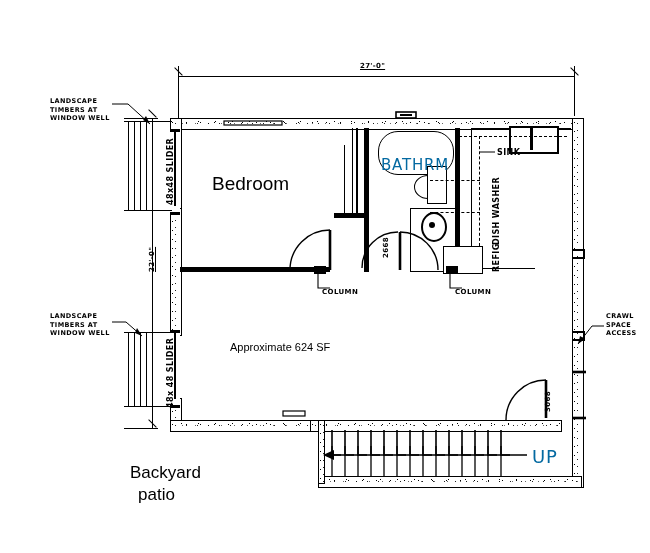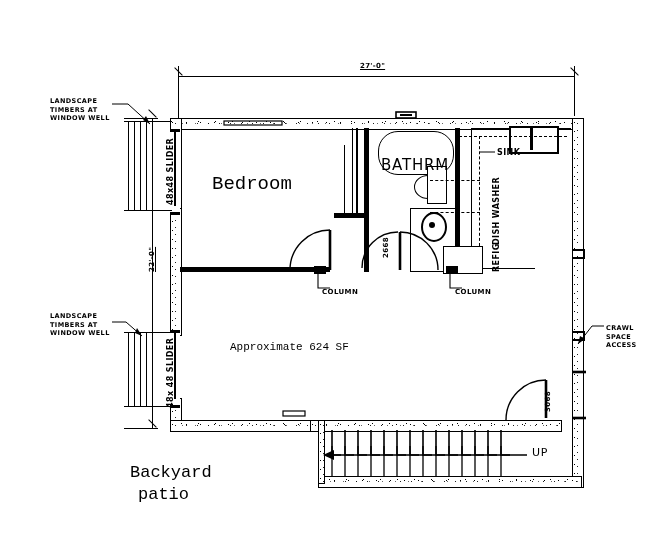--- a/index.html
+++ b/index.html
@@ -19,22 +19,22 @@
   .thin{position:absolute;background:#000;}
   .dim{position:absolute;background:#000;height:1px;}
   .dimv{position:absolute;background:#000;width:1px;}
   .lbl{position:absolute;white-space:pre;color:#000;}
   .tick{position:absolute;background:#000;}
 
   
   .anno{font-family:"DejaVu Sans",sans-serif;font-weight:bold;font-size:6.5px;
         letter-spacing:.4px;line-height:8.5px;color:#000;}
   .anno-big{font-family:"DejaVu Sans",sans-serif;font-weight:500;font-size:12px;
-        letter-spacing:.8px;color:#000000;}
-  .serif{font-family:Liberation Mono, monospace;color:#000;}
+        letter-spacing:.8px;color:#0369a1;}
+  .serif{font-family:Liberation Sans, sans-serif;color:#000;}
   .rot90{transform:rotate(-90deg);transform-origin:0 0;}
 
   .dimtext{font-family:"DejaVu Sans",sans-serif;font-weight:bold;font-size:7px;
            letter-spacing:.3px;color:#000;text-decoration:underline;}
 
   svg.ov{position:absolute;left:0;top:0;width:650px;height:553px;overflow:visible;pointer-events:none;}
 </style>
 </head>
 <body>
 
@@ -94,21 +94,21 @@
   <div class="lbl anno rot90" style="left:167px;top:205px;font-size:8px;">48x48 SLIDER</div>
   <div class="lbl anno rot90" style="left:167px;top:408px;font-size:8px;">48x 48 SLIDER</div>
 
   <div class="lbl anno" style="left:50px;top:97px;">LANDSCAPE
 TIMBERS AT
 WINDOW WELL</div>
   <div class="lbl anno" style="left:50px;top:312px;">LANDSCAPE
 TIMBERS AT
 WINDOW WELL</div>
 
-  <div class="lbl anno" style="left:606px;top:324px;">CRAWL
+  <div class="lbl anno" style="left:606px;top:312px;">CRAWL
 SPACE
 ACCESS</div>
 
   <div class="wall" style="left:180px;top:267px;width:150px;height:5px;"></div>
 
   <div class="wall" style="left:364px;top:128px;width:5px;height:90px;"></div>
   <div class="wall" style="left:364px;top:218px;width:5px;height:54px;"></div>
 
   <div class="wall" style="left:334px;top:213px;width:34px;height:5px;"></div>
 
@@ -155,21 +155,21 @@
   <div class="lbl serif" style="left:230px;top:341px;font-size:11px;">Approximate 624 SF</div>
   <div class="lbl serif" style="left:130px;top:463px;font-size:17px;">Backyard</div>
   <div class="lbl serif" style="left:138px;top:485px;font-size:17px;">patio</div>
 
   <div class="lbl anno" style="left:322px;top:288px;font-size:7px;">COLUMN</div>
   <div class="lbl anno" style="left:455px;top:288px;font-size:7px;">COLUMN</div>
 
   <div class="lbl anno rot90" style="left:382px;top:258px;font-size:7px;">2668</div>
   <div class="lbl anno rot90" style="left:544px;top:412px;font-size:7px;">3068</div>
 
-  <div class="lbl anno-big" style="left:532px;top:446px;font-size:11px;">UP</div>
+  <div class="lbl anno-big" style="left:532px;top:446px;font-size:18px;">UP</div>
 
   <svg class="ov" viewBox="0 0 650 553">
 
     <path d="M330,270 L330,230" stroke="#000" stroke-width="2.6" fill="none"></path>
     <path d="M330,230 A40,40 0 0 0 290,270" stroke="#000" stroke-width="1.4" fill="none"></path>
 
     <path d="M400,270 L400,232" stroke="#000" stroke-width="2.6" fill="none"></path>
     <path d="M400,232 A38,38 0 0 1 438,270" stroke="#000" stroke-width="1.4" fill="none" transform="translate(0,0) scale(1,1)"></path>
     <path d="M398,232 A36,36 0 0 0 362,268" stroke="#000" stroke-width="1.4" fill="none"></path>
 

